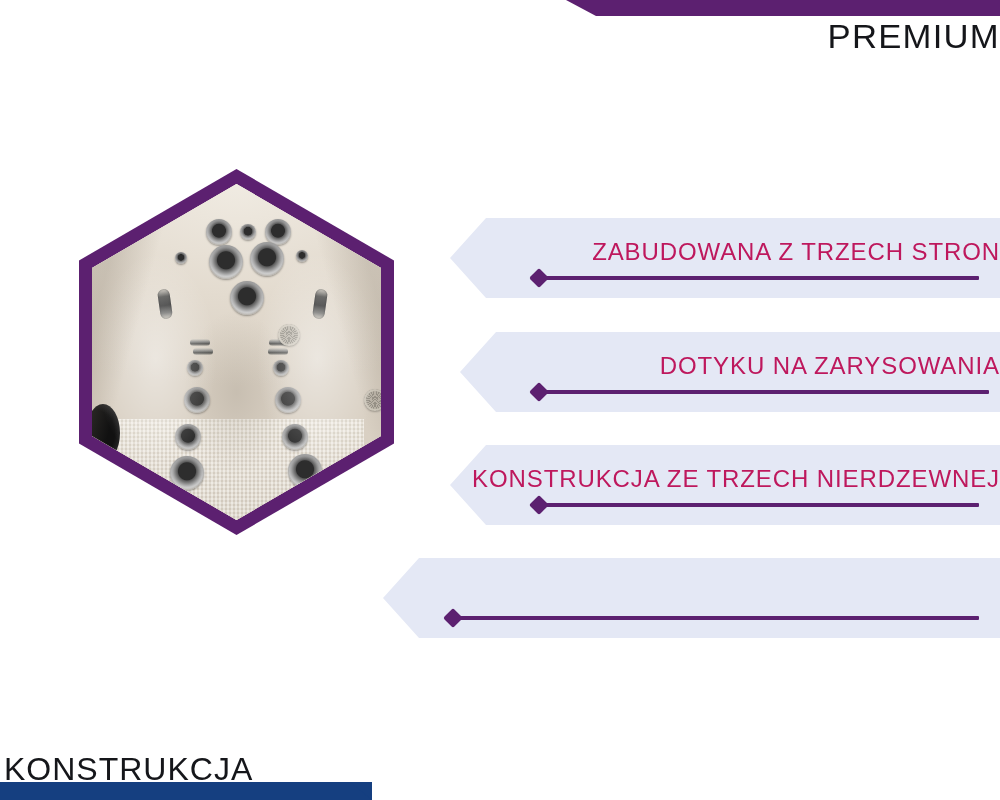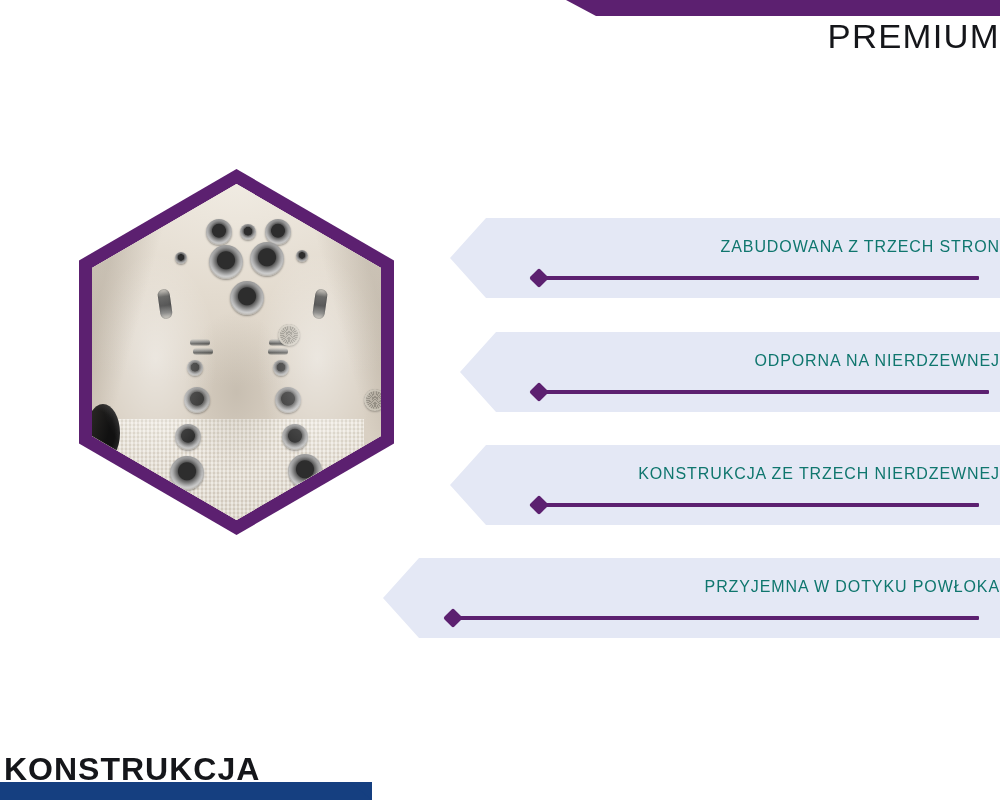--- a/index.html
+++ b/index.html
@@ -146,23 +146,23 @@
   .chevron {
     position: absolute;
     height: 80px;
     background: #e4e8f5;
     clip-path: polygon(36px 0, 100% 0, calc(100% - 36px) 50%, 100% 100%, 36px 100%, 0 50%);
   }
   .chev-text {
     position: absolute;
     right: 36px;
     top: 20px;
-    font-size: 16px;
+    font-size: 24px;
     letter-spacing: .9px;
-    color: #0f766e;
+    color: #be185d;
     font-weight: 400;
     white-space: nowrap;
   }
   .chev-line {
     position: absolute;
     height: 4px;
     background: #5c2070;
     border-radius: 1px;
   }
   .chev-diamond {
@@ -175,21 +175,21 @@
   }
 
   
   .konstrukcja-title {
     position: absolute;
     left: 4px;
     bottom: 15px;
     font-size: 32px;
     letter-spacing: 1px;
     color: #15161a;
-    font-weight: 700;
+    font-weight: 400;
     line-height: 1;
     white-space: nowrap;
   }
   .bottom-banner {
     position: absolute;
     left: 0;
     bottom: 0;
     width: 372px;
     height: 18px;
     background: #153f80;
@@ -248,33 +248,32 @@
   </div>
 </div>
 
 <div class="chevron" style="left:450px;top:218px;width:586px;">
   <div class="chev-text">ZABUDOWANA Z TRZECH STRON</div>
   <div class="chev-diamond" style="left:82px;top:53px;"></div>
   <div class="chev-line" style="left:88px;top:58px;width:441px;"></div>
 </div>
 
 <div class="chevron" style="left:460px;top:332px;width:576px;">
-  <div class="chev-text">ODPORNA NA NIERDZEWNEJ</div>
+  <div class="chev-text">DOTYKU NA ZARYSOWANIA</div>
   <div class="chev-diamond" style="left:72px;top:53px;"></div>
   <div class="chev-line" style="left:78px;top:58px;width:451px;"></div>
 </div>
 
 <div class="chevron" style="left:450px;top:445px;width:586px;">
   <div class="chev-text">KONSTRUKCJA ZE TRZECH NIERDZEWNEJ</div>
   <div class="chev-diamond" style="left:82px;top:53px;"></div>
   <div class="chev-line" style="left:88px;top:58px;width:441px;"></div>
 </div>
 
 <div class="chevron" style="left:383px;top:558px;width:653px;">
-  <div class="chev-text">PRZYJEMNA W DOTYKU POWŁOKA</div>
   <div class="chev-diamond" style="left:63px;top:53px;"></div>
   <div class="chev-line" style="left:69px;top:58px;width:527px;"></div>
 </div>
 
 <div class="konstrukcja-title">KONSTRUKCJA</div>
 
 <div class="bottom-banner">
   <div class="bottom-banner-inner"></div>
 </div>
 

